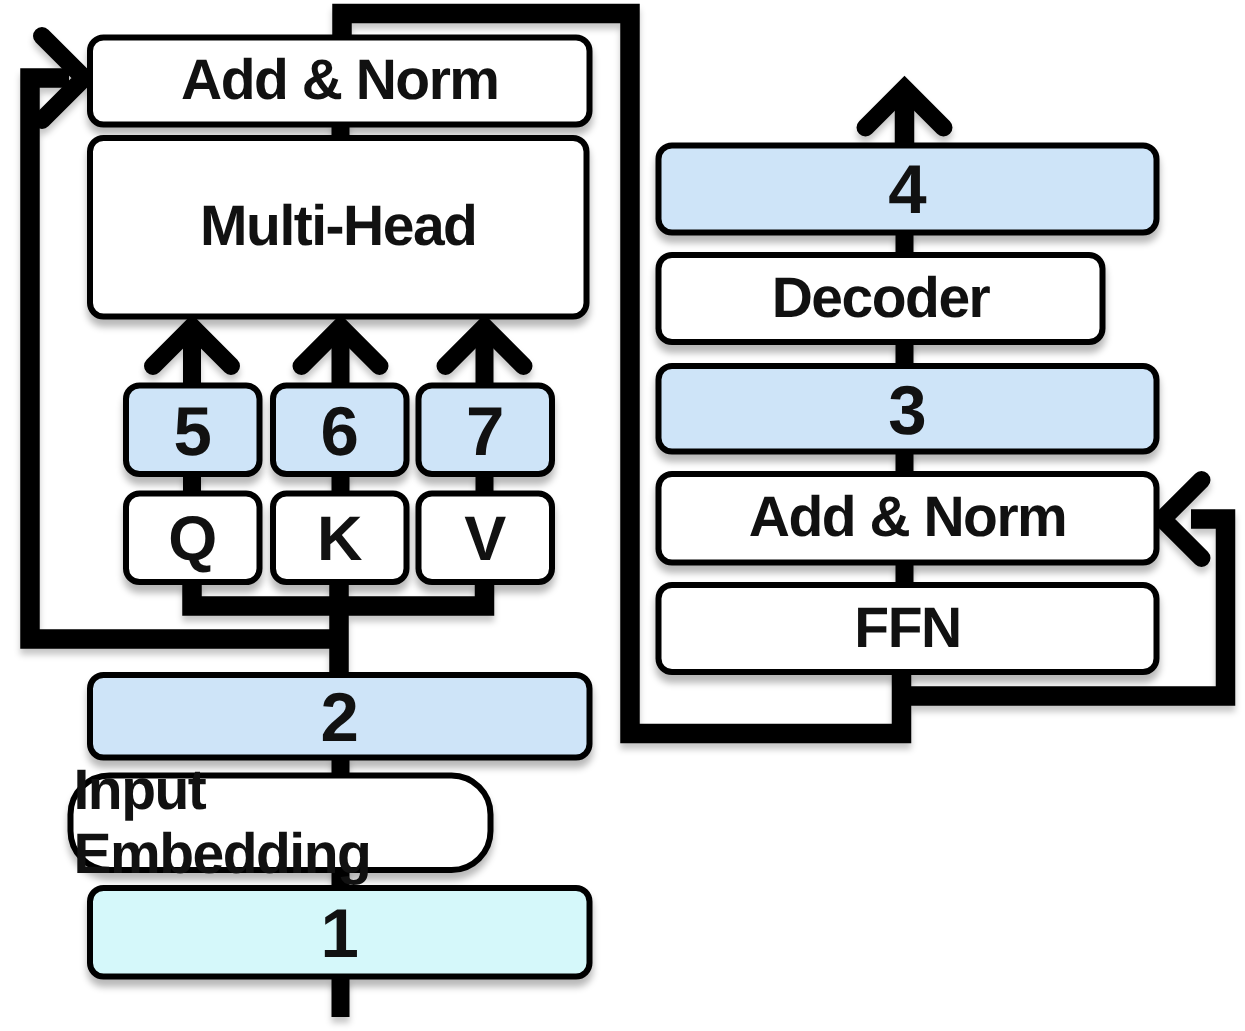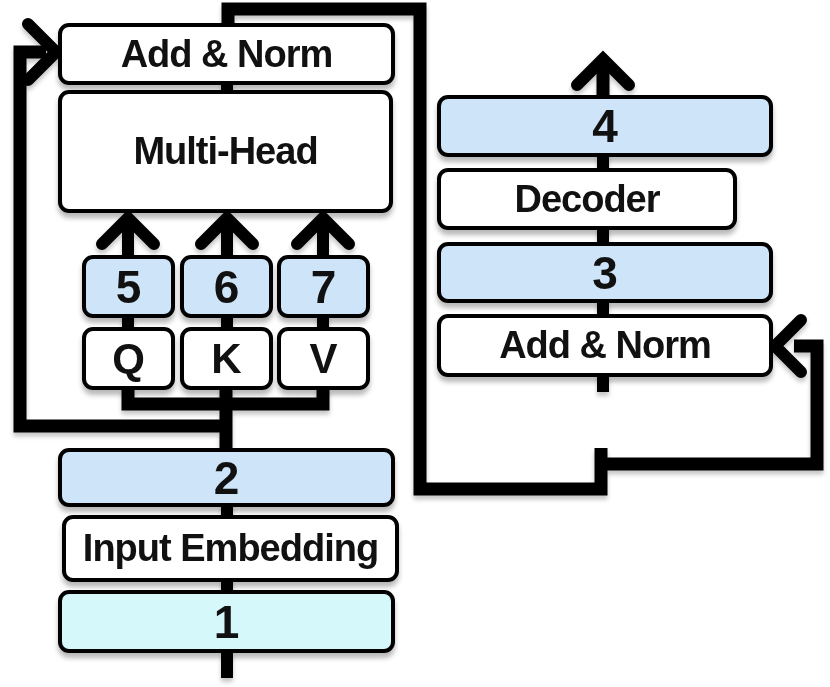--- a/index.html
+++ b/index.html
@@ -87,26 +87,27 @@
   <div class="box num blue" style="left:82px;top:255px;width:93px;height:63px;">5</div>
   <div class="box num blue" style="left:180px;top:255px;width:93px;height:63px;">6</div>
   <div class="box num blue" style="left:277px;top:255px;width:93px;height:63px;">7</div>
 
   <div class="box qkv" style="left:82px;top:327px;width:93px;height:63px;">Q</div>
   <div class="box qkv" style="left:180px;top:327px;width:93px;height:63px;">K</div>
   <div class="box qkv" style="left:277px;top:327px;width:93px;height:63px;">V</div>
 
   <div class="box num blue" style="left:58px;top:448px;width:337px;height:59px;">2</div>
 
-  <div class="box lbl" style="left:62px;top:515px;width:337px;height:67px;">Input Embedding</div>
+  <div class="box lbl" style="left:45px;top:515px;width:284px;height:67px;border-radius:28px;">Input Embedding</div>
 
   <div class="box num cyan" style="left:58px;top:590px;width:337px;height:63px;">1</div>
 
   <div class="box num blue" style="left:437px;top:95px;width:336px;height:62px;">4</div>
 
   <div class="box lbl" style="left:437px;top:168px;width:300px;height:62px;">Decoder</div>
 
   <div class="box num blue" style="left:437px;top:242px;width:336px;height:61px;">3</div>
 
   <div class="box lbl" style="left:437px;top:314px;width:336px;height:63px;">Add &amp; Norm</div>
 
+  <div class="box lbl" style="left:437px;top:388px;width:336px;height:62px;">FFN</div>
 
 </div>
 
 </body></html>

